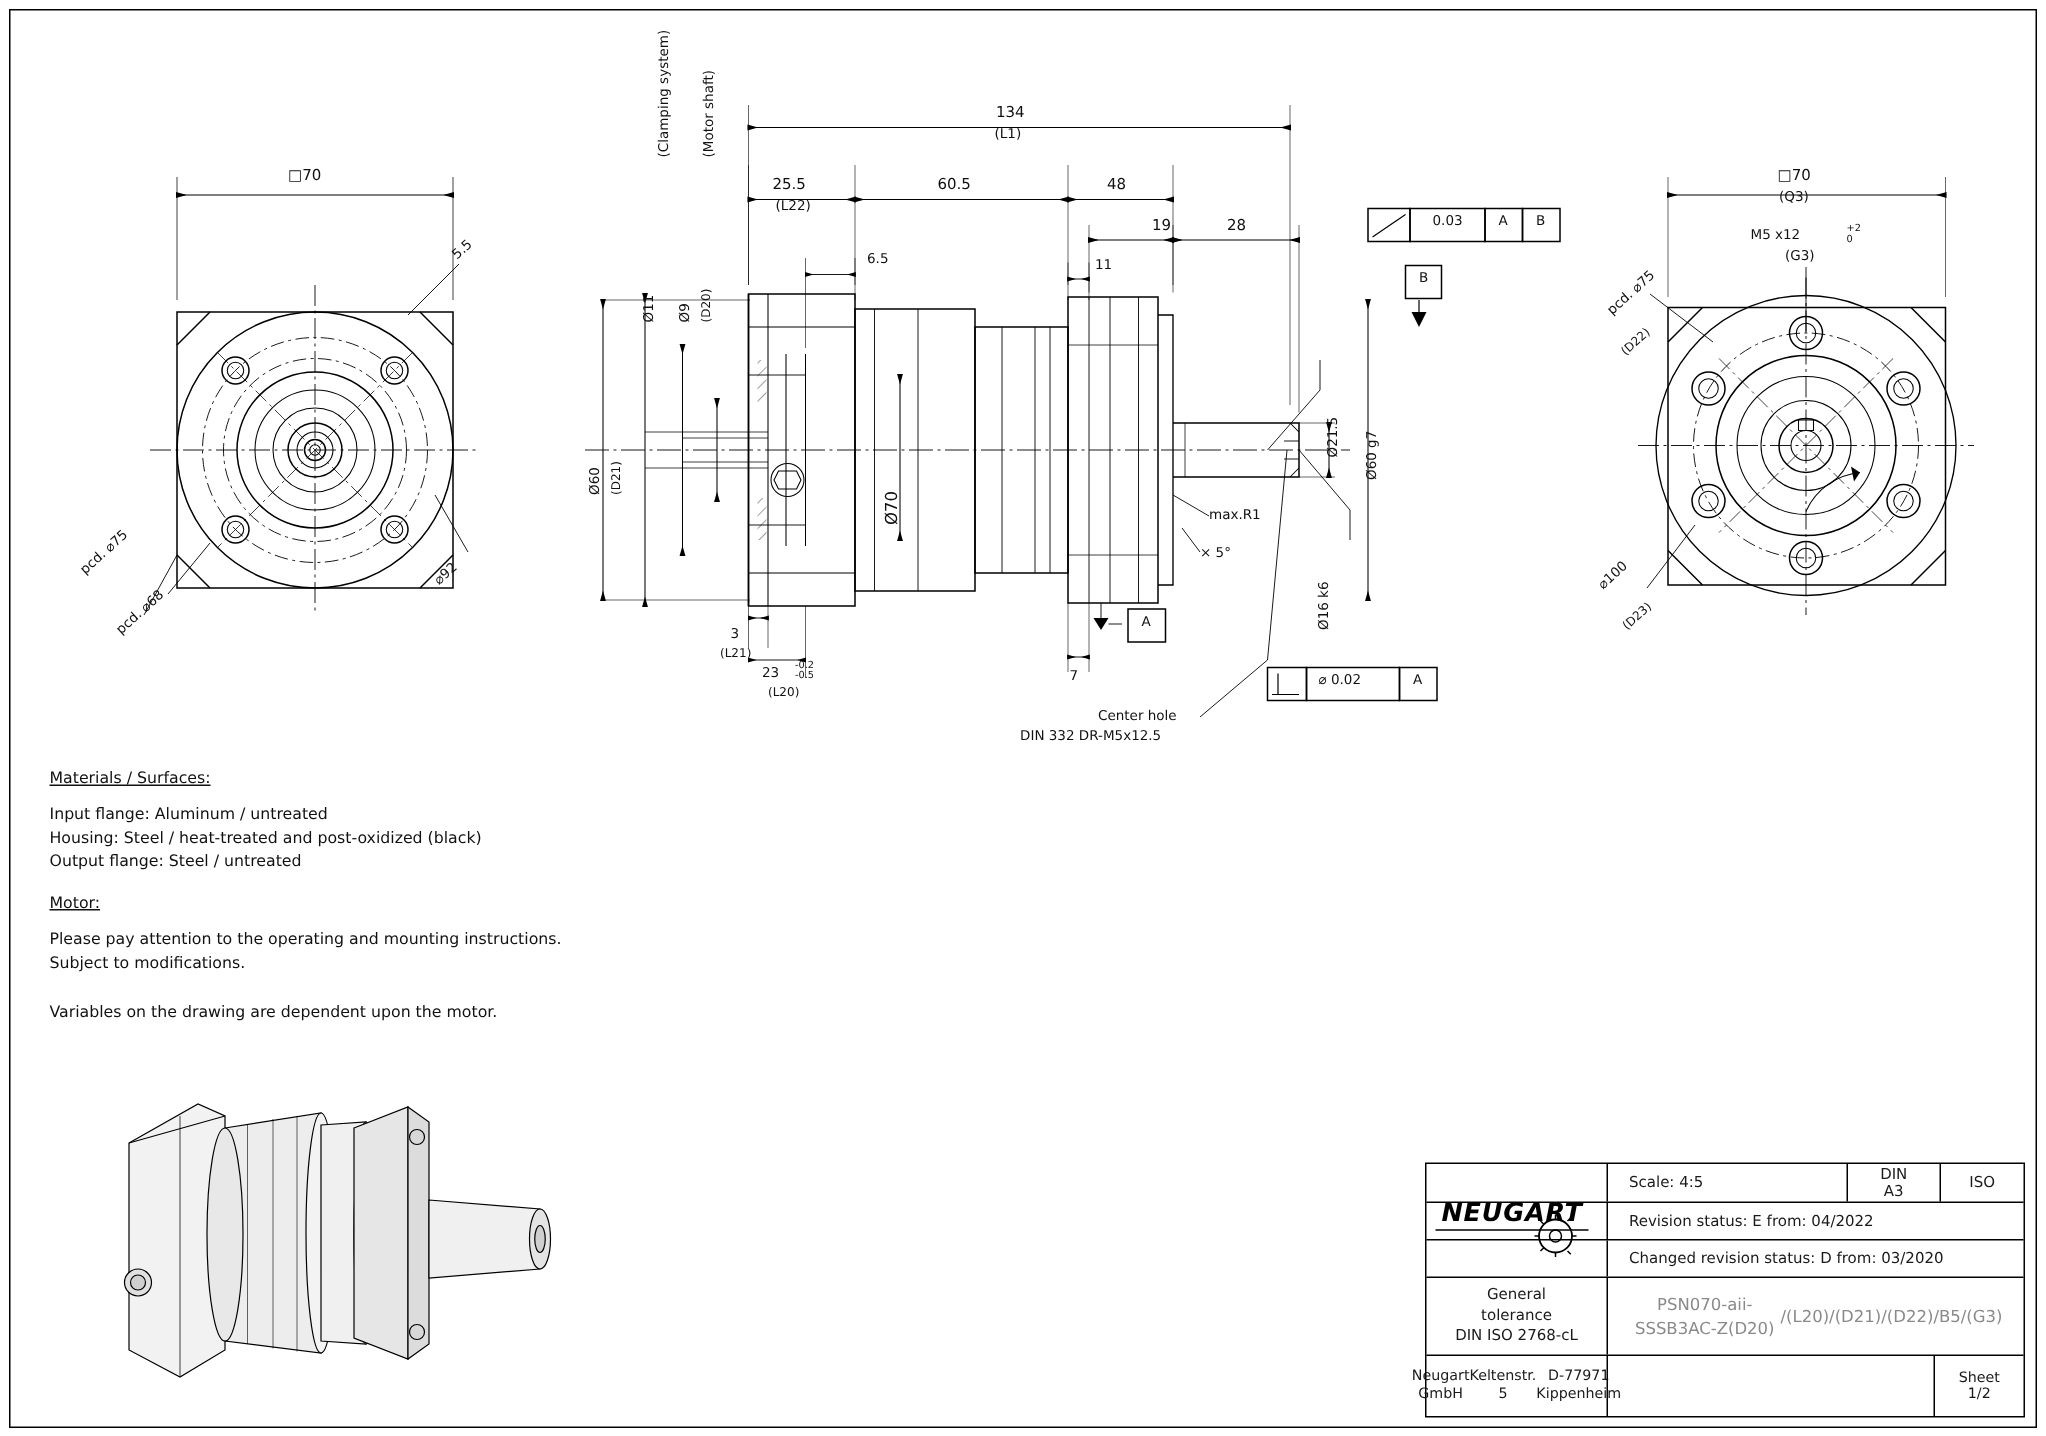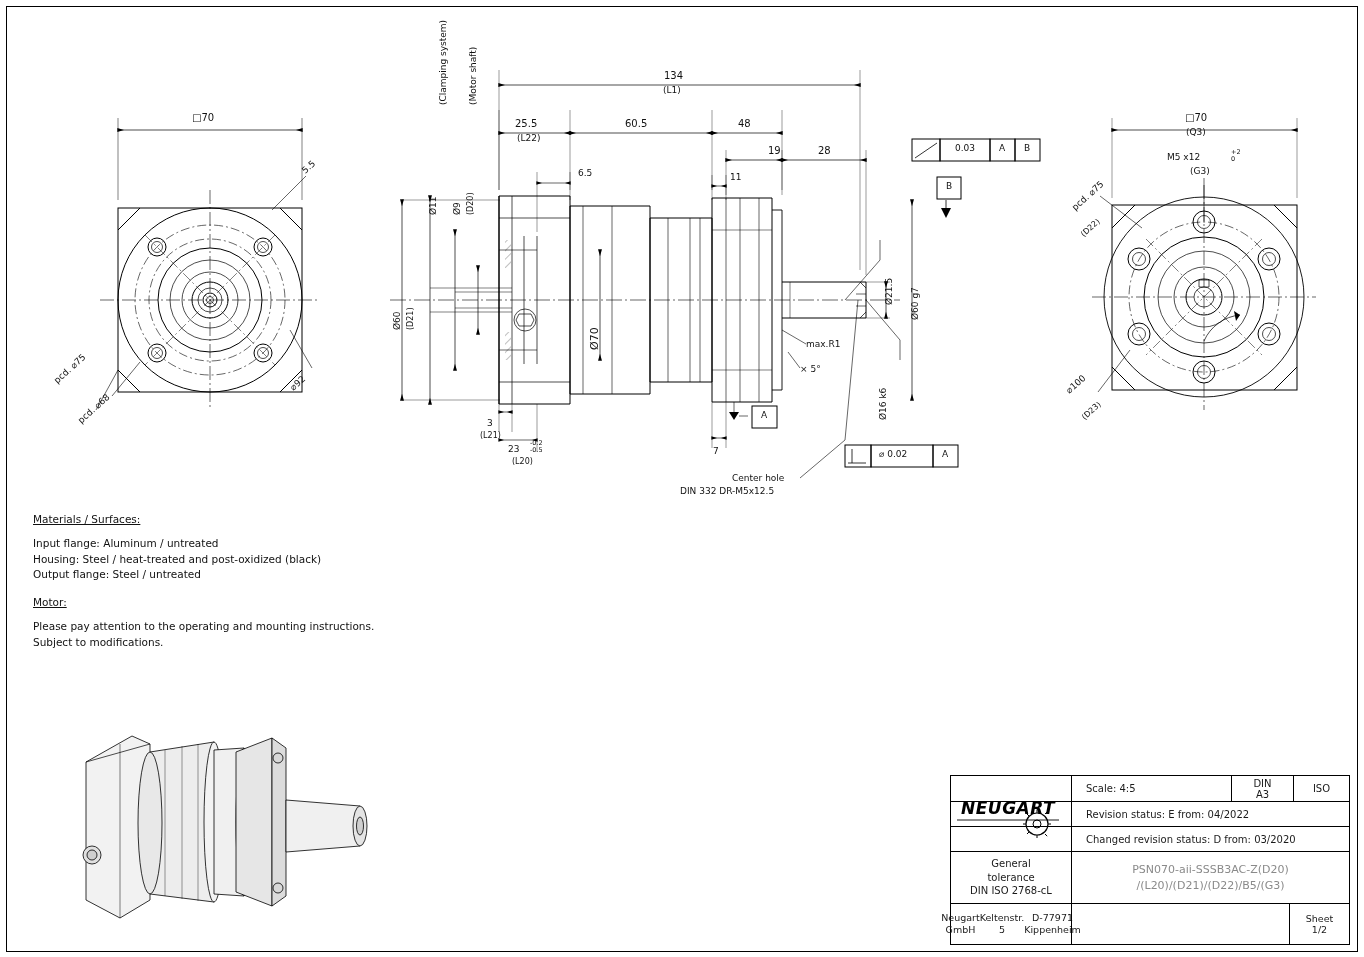--- a/index.html
+++ b/index.html
@@ -351,20 +351,21 @@
     <div style="height:8px;"></div>
     <div>Input flange: Aluminum / untreated</div>
     <div>Housing: Steel / heat-treated and post-oxidized (black)</div>
     <div>Output flange: Steel / untreated</div>
     <div style="height:12px;"></div>
     <div style="text-decoration:underline;">Motor:</div>
     <div style="height:8px;"></div>
     <div>Please pay attention to the operating and mounting instructions.</div>
     <div>Subject to modifications.</div>
     <div style="height:18px;"></div>
+    <div>Variables on the drawing are dependent upon the motor.</div>
   </div>
 
   <div class="tb">
 
     <div class="row" style="height:26px;">
       <div class="cell center" style="width:120px;height:100%;"></div>
       <div class="cell bl" style="width:160px;height:100%;">Scale: 4:5</div>
       <div class="cell bl center" style="width:62px;height:100%;">DIN A3</div>
       <div class="cell bl center" style="width:56px;height:100%;">ISO</div>
     </div>
@@ -378,21 +379,21 @@
       <div class="cell" style="width:120px;height:100%;"></div>
       <div class="cell bl" style="width:278px;height:100%;">Changed revision status: D   from: 03/2020</div>
     </div>
 
     <div class="row" style="height:52px;">
       <div class="cell center" style="width:120px;height:100%;flex-direction:column;justify-content:center;line-height:1.35;">
         <span>General</span>
         <span>tolerance</span>
         <span>DIN ISO 2768-cL</span>
       </div>
-      <div class="cell bl center" style="width:278px;height:100%;flex-direction:column;justify-content:center;line-height:1.45;color:#8a8a8a;font-size:11px;">
+      <div class="cell bl center" style="width:278px;height:100%;justify-content:center;line-height:1.45;color:#8a8a8a;font-size:11px;">
         <span>PSN070-aii-SSSB3AC-Z(D20)</span>
         <span>/(L20)/(D21)/(D22)/B5/(G3)</span>
       </div>
     </div>
 
     <div class="row" style="height:40px;border-bottom:none;">
       <div class="cell center" style="width:120px;height:100%;flex-direction:row;justify-content:center;line-height:1.3;font-size:9.5px;">
         <span>Neugart GmbH</span>
         <span>Keltenstr. 5</span>
         <span>D-77971 Kippenheim</span>

